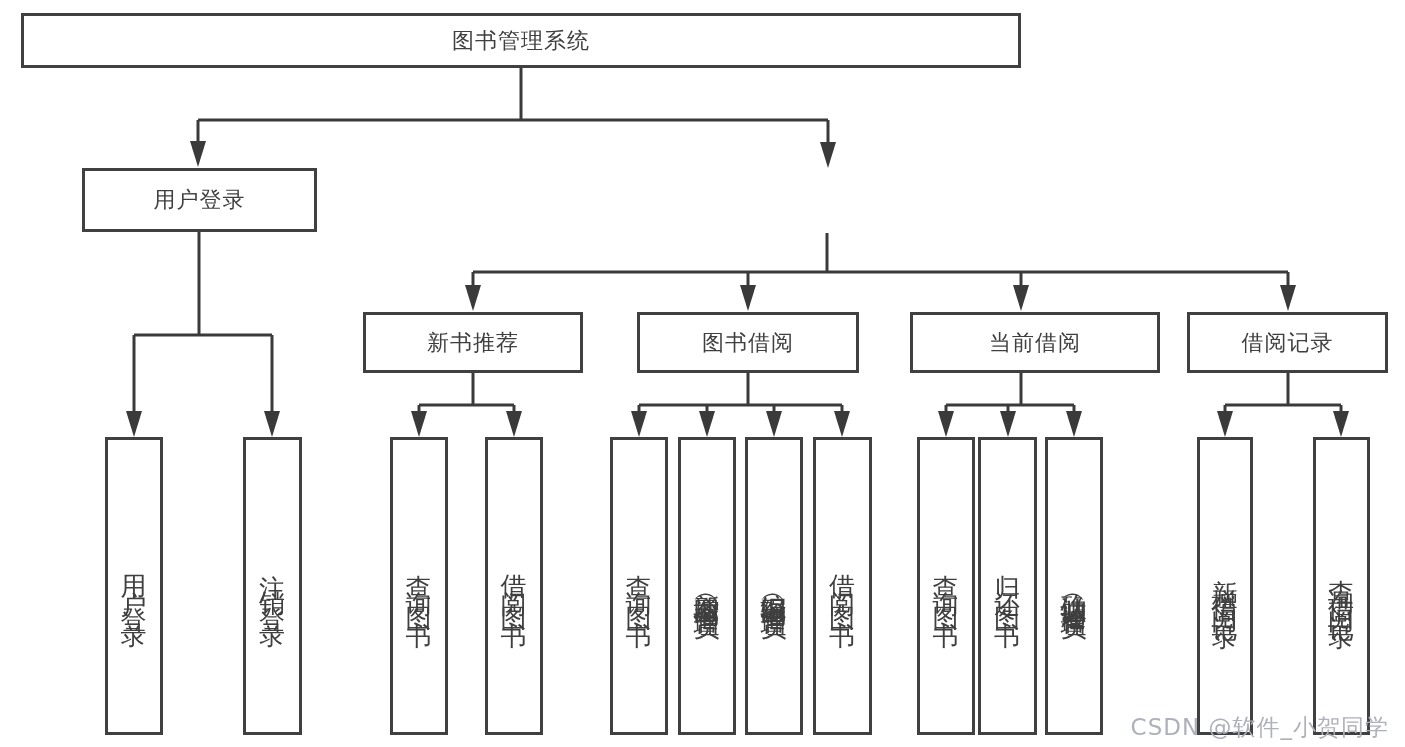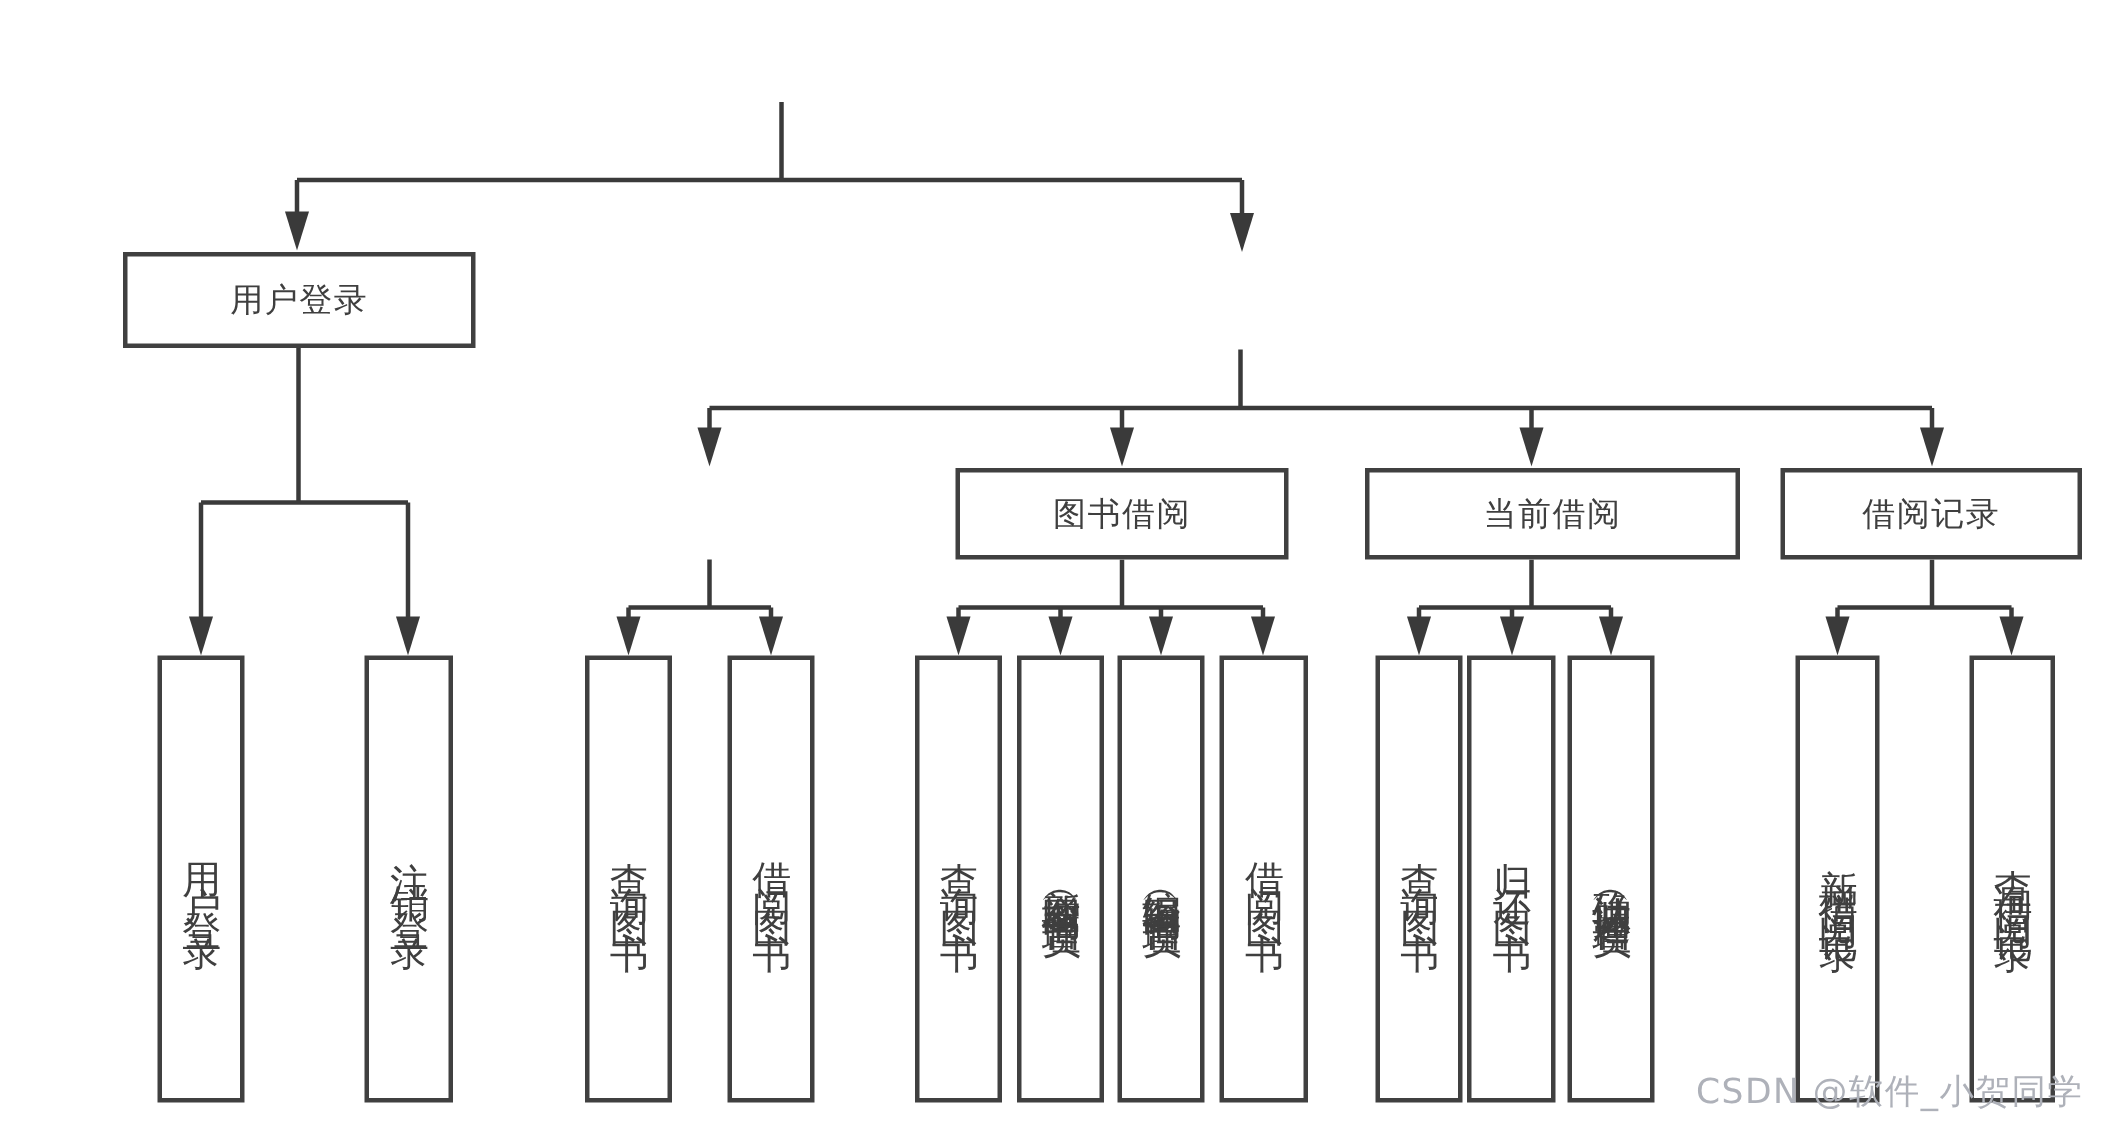--- a/index.html
+++ b/index.html
@@ -93,25 +93,31 @@
       <polygon points="707,437 699,411 715,411" fill="#3a3a3a"></polygon>
       <polygon points="774,437 766,411 782,411" fill="#3a3a3a"></polygon>
       <polygon points="842,437 834,411 850,411" fill="#3a3a3a"></polygon>
       <polygon points="946,437 938,411 954,411" fill="#3a3a3a"></polygon>
       <polygon points="1008,437 1000,411 1016,411" fill="#3a3a3a"></polygon>
       <polygon points="1074,437 1066,411 1082,411" fill="#3a3a3a"></polygon>
       <polygon points="1225,437 1217,411 1233,411" fill="#3a3a3a"></polygon>
       <polygon points="1341,437 1333,411 1349,411" fill="#3a3a3a"></polygon>
     </svg>
 
+  <div class="box hbox" style="left:21px;top:13px;width:1000px;height:55px">
+    <span>图书管理系统</span>
+  </div>
 
   <div class="box hbox" style="left:82px;top:168px;width:235px;height:64px">
     <span>用户登录</span>
   </div>
 
+  <div class="box hbox" style="left:363px;top:312px;width:220px;height:61px">
+    <span>新书推荐</span>
+  </div>
   <div class="box hbox" style="left:637px;top:312px;width:222px;height:61px">
     <span>图书借阅</span>
   </div>
   <div class="box hbox" style="left:910px;top:312px;width:250px;height:61px">
     <span>当前借阅</span>
   </div>
   <div class="box hbox" style="left:1187px;top:312px;width:201px;height:61px">
     <span>借阅记录</span>
   </div>
 

